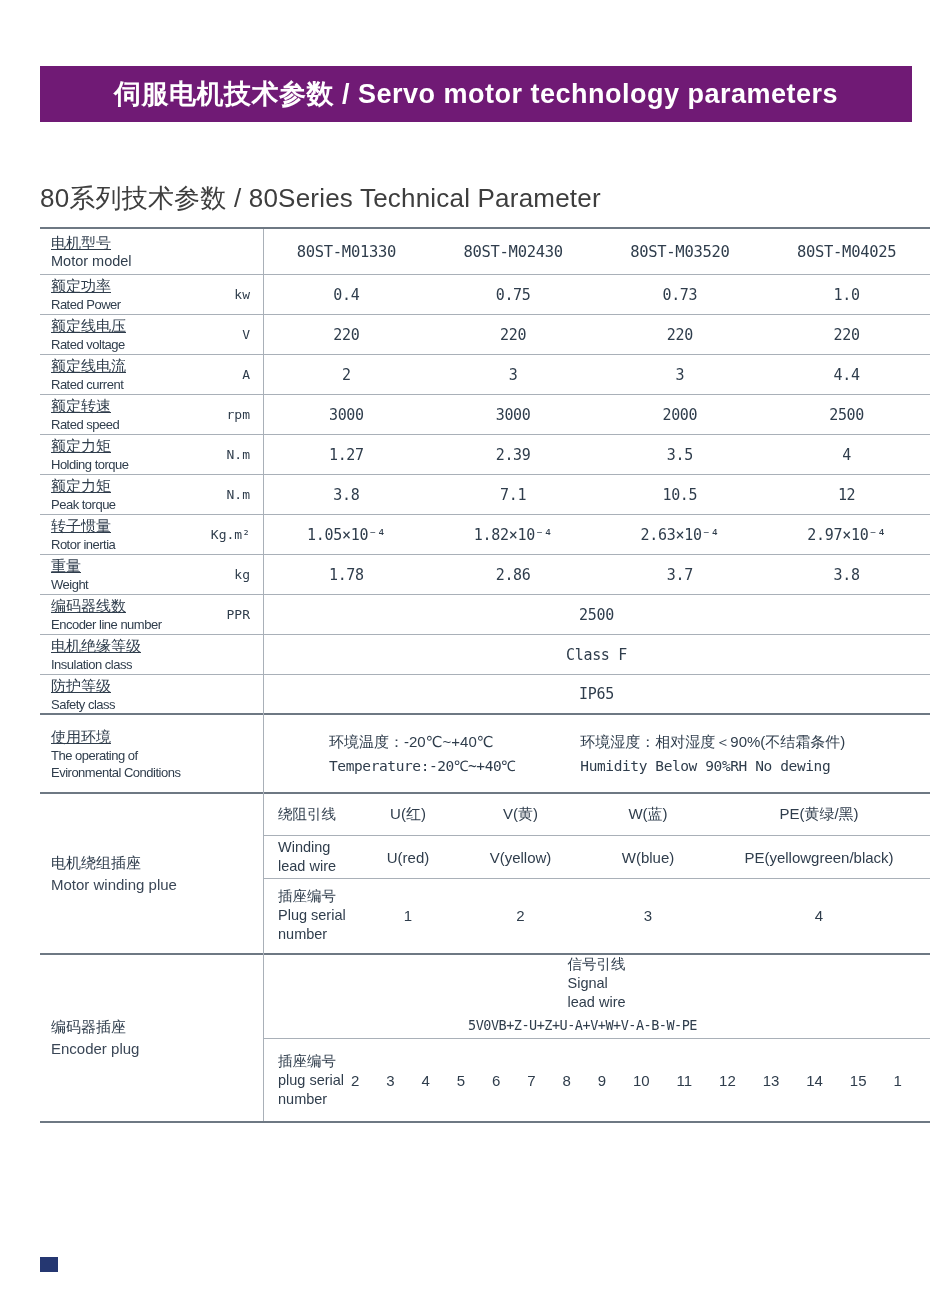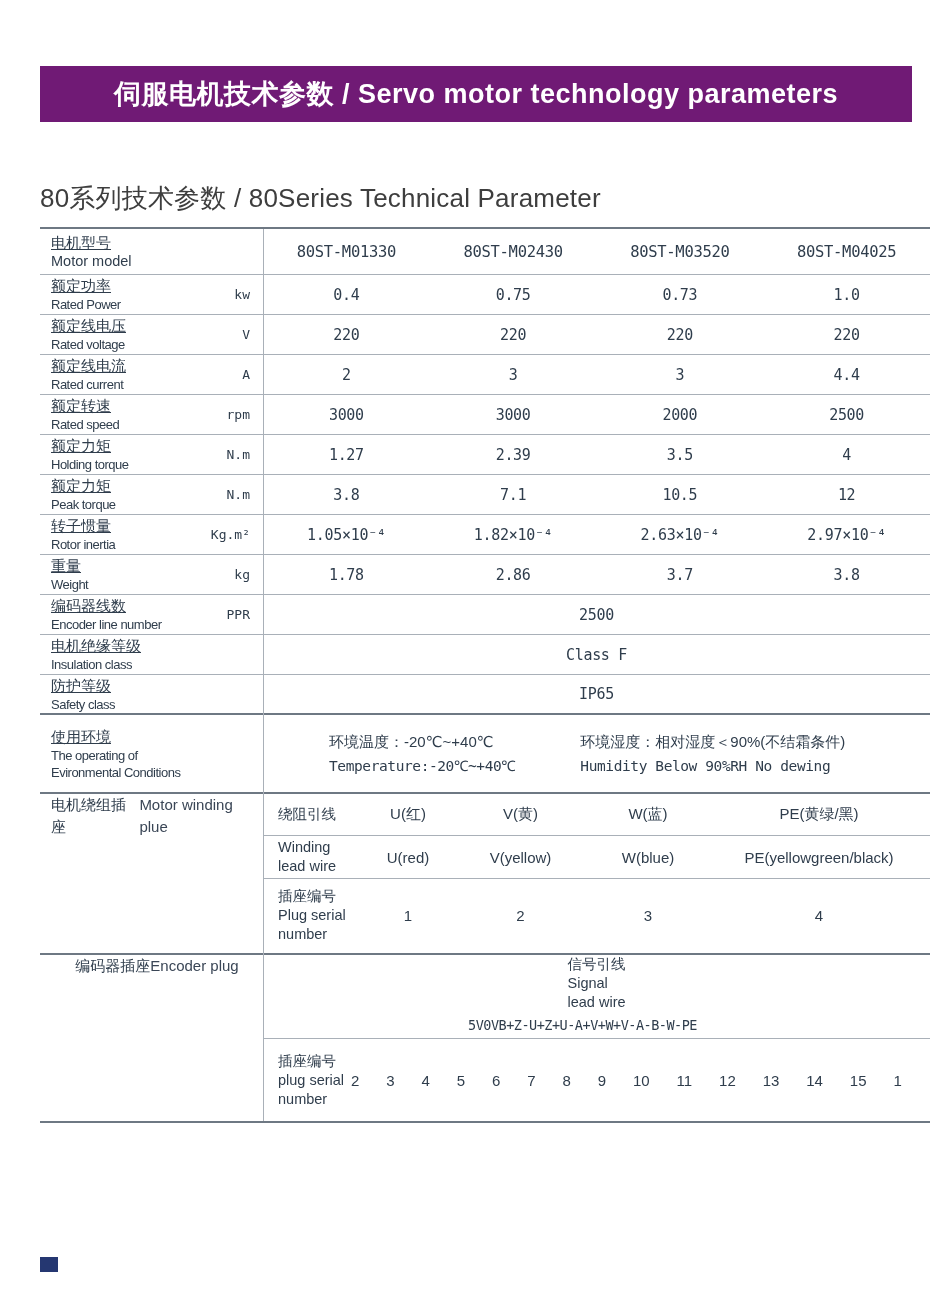--- a/index.html
+++ b/index.html
@@ -36,21 +36,21 @@
   .spec{height:40px;}
   .span-row{height:40px;}
 
   
   .env-row{height:79px;}
   .env-vals{flex:1;display:flex;align-items:center;padding-left:66px;gap:65px;}
   .env-block .cnl{font-size:15px;line-height:25px;}
   .env-block .enl{font-size:14.5px;line-height:25px;font-family:"DejaVu Sans Mono",monospace;letter-spacing:-0.4px;}
 
   
-  .sec-left{width:223px;display:flex;flex-direction:row;justify-content:center;
+  .sec-left{width:223px;display:flex;flex-direction:column;justify-content:center;
             padding-left:11px;box-sizing:border-box;flex-shrink:0;}
   .sec-left .cn{font-size:15px;line-height:22px;}
   .sec-left .en{font-size:15px;line-height:22px;color:#3a4656;}
   .sec-body{flex:1;display:flex;flex-direction:column;}
   .sub-row{display:flex;align-items:center;border-bottom:1px solid #a9b0b8;box-sizing:border-box;}
   .sub-row:last-child{border-bottom:none;}
   .sub-label{padding-left:15px;box-sizing:border-box;flex-shrink:0;}
   .sub-label div{font-size:14.5px;line-height:19px;}
 
   .winding-row{height:161px;}

